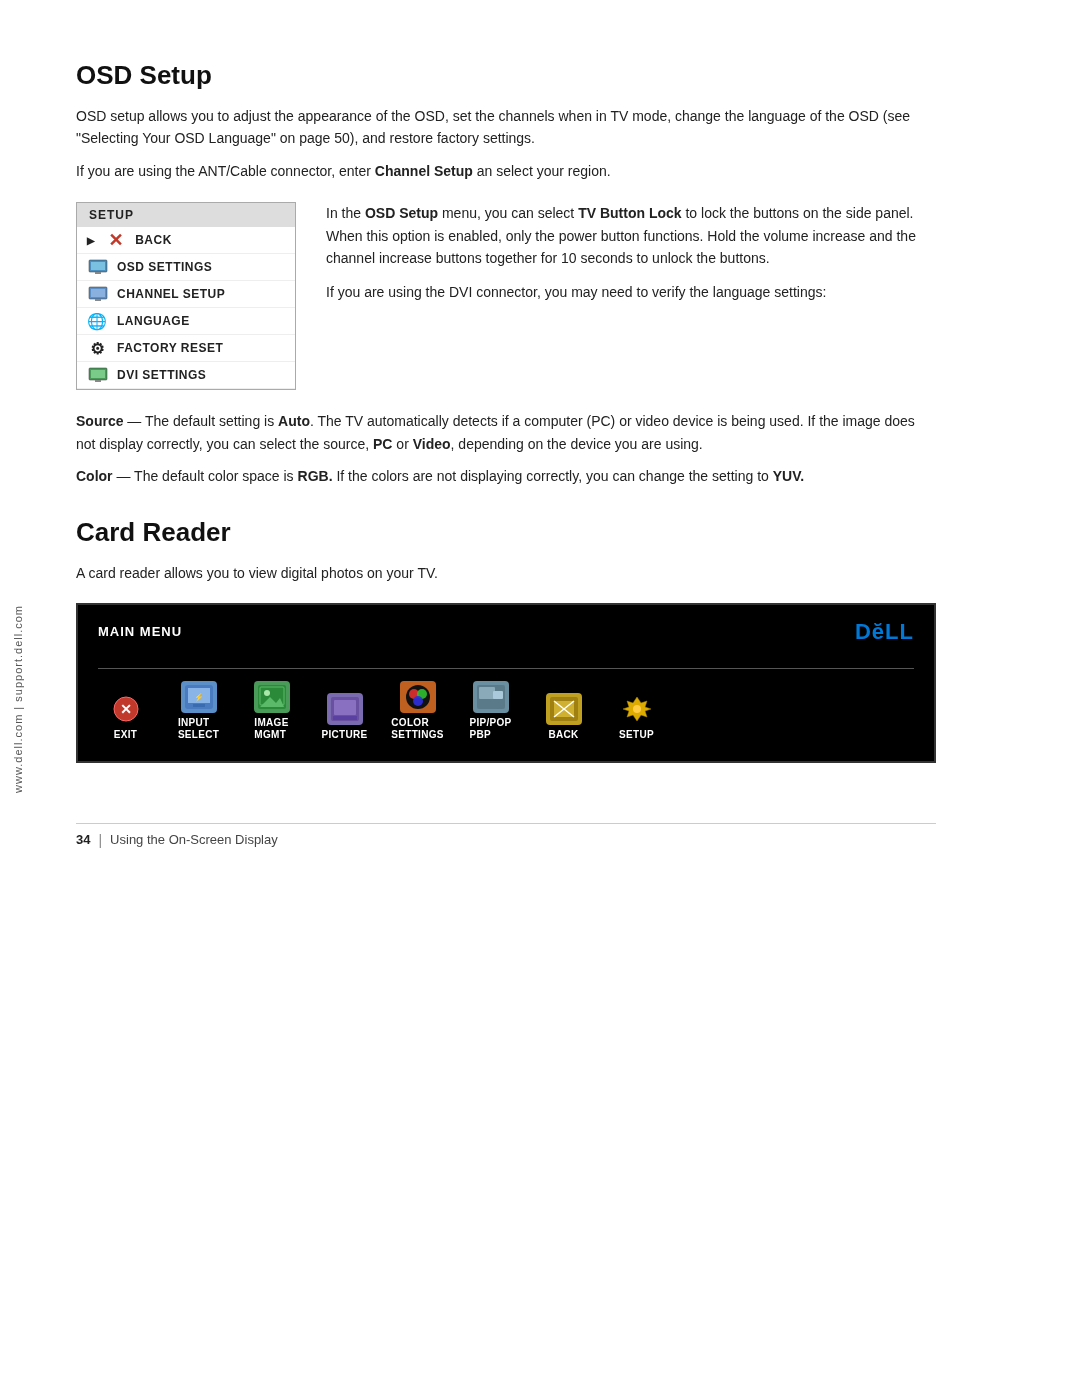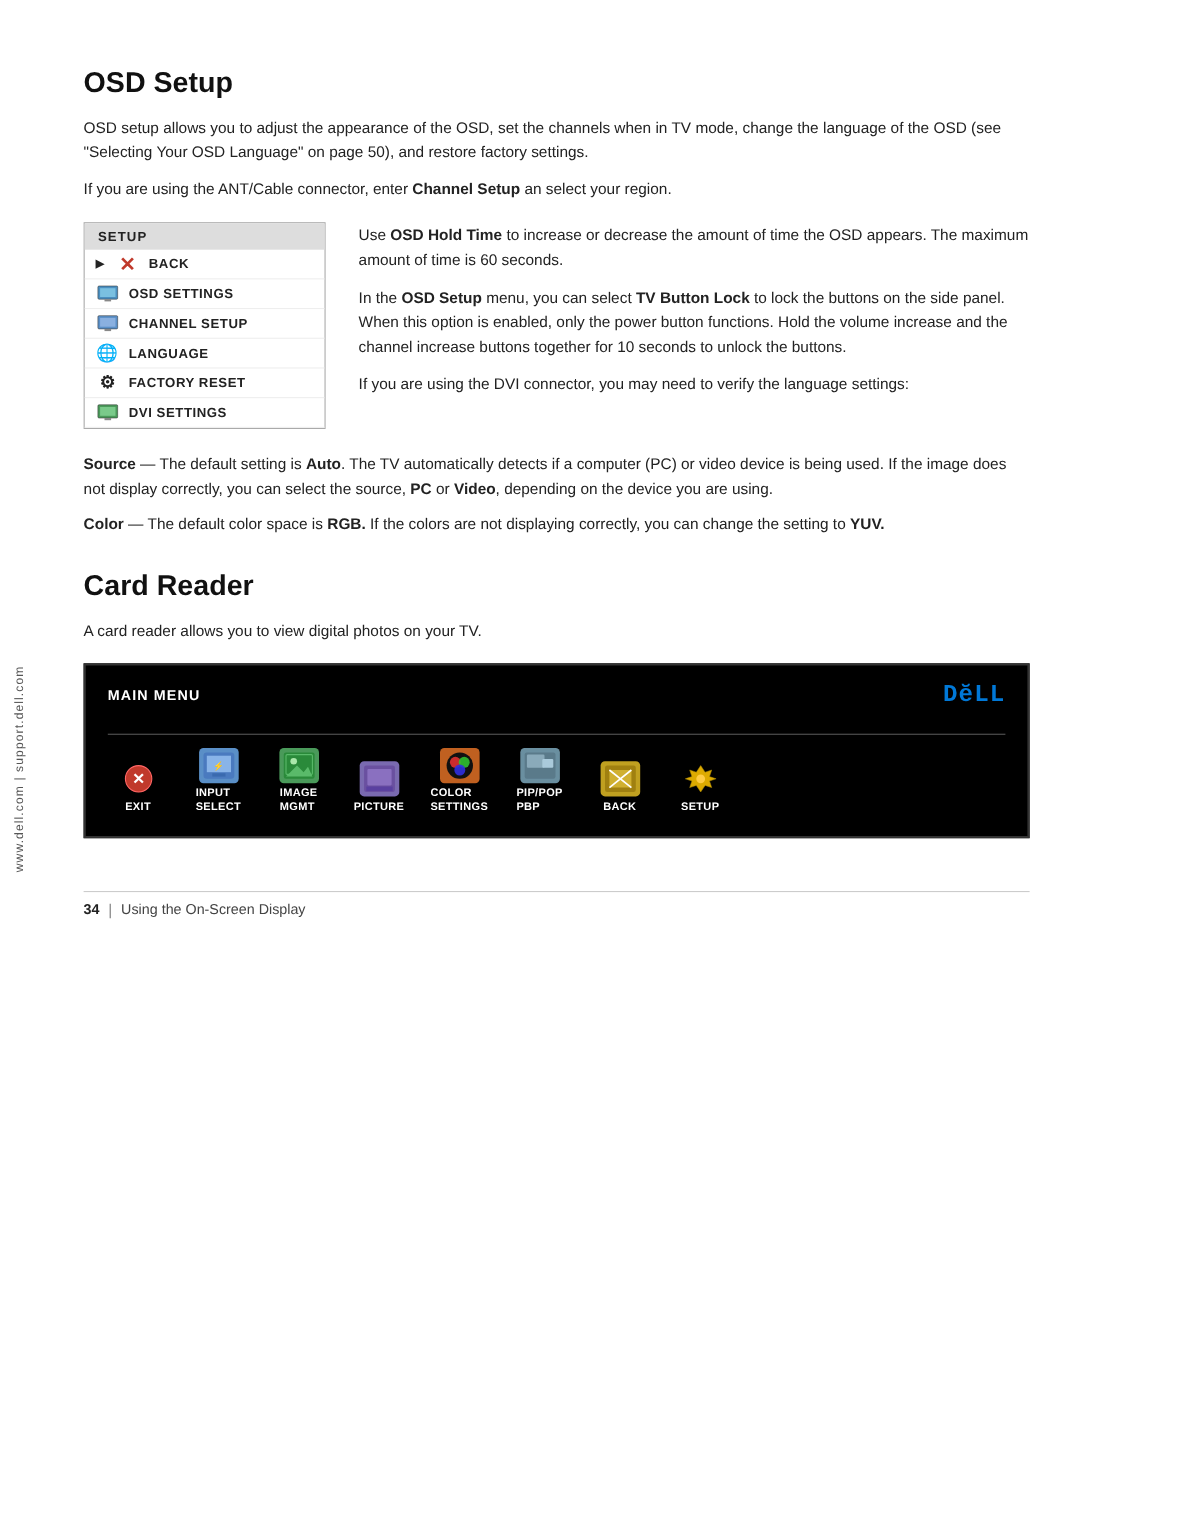--- a/index.html
+++ b/index.html
@@ -205,21 +205,21 @@
       font-size: 10px;
       color: #fff;
       text-align: left;
       font-weight: bold;
       letter-spacing: 0.3px;
       line-height: 1.2;
     }
 
     .footer-bar {
       border-top: 1px solid #ccc;
-      margin-top: 48px;
+      margin-top: 60px;
       padding-top: 8px;
       display: flex;
       align-items: center;
       gap: 8px;
     }
 
     .footer-page {
       font-size: 13px;
       font-weight: bold;
       color: #222;
@@ -303,41 +303,40 @@
               <rect x="1" y="1" width="18" height="12" rx="1" fill="#4a9a5a" stroke="#333" stroke-width="0.5"></rect>
               <rect x="3" y="3" width="14" height="8" fill="#7aca8a"></rect>
               <rect x="7" y="13" width="6" height="2" fill="#888"></rect>
             </svg>
           </span>
           <span>DVI SETTINGS</span>
         </div>
       </div>
 
       <div class="osd-description">
-        <p>Use <strong>OSD Hold Time</strong> to increase or decrease the amount of time the OSD appears. The maximum amount of time is 60 seconds.</p>
         <p>In the <strong>OSD Setup</strong> menu, you can select <strong>TV Button Lock</strong> to lock the buttons on the side panel. When this option is enabled, only the power button functions. Hold the volume increase and the channel increase buttons together for 10 seconds to unlock the buttons.</p>
         <p>If you are using the DVI connector, you may need to verify the language settings:</p>
       </div>
     </div>
 
     <p class="body-text">
       <strong>Source</strong><span> — The default setting is <strong>Auto</strong>. The TV automatically detects if a computer (PC) or video device is being used. If the image does not display correctly, you can select the source, <strong>PC</strong> or <strong>Video</strong>, depending on the device you are using.</span>
     </p>
     <p class="body-text">
       <strong>Color</strong><span> — The default color space is <strong>RGB.</strong> If the colors are not displaying correctly, you can change the setting to <strong>YUV.</strong></span>
     </p>
 
     <div class="card-reader-section">
       <h2 class="section-title">Card Reader</h2>
       <p class="intro-text">A card reader allows you to view digital photos on your TV.</p>
 
       <div class="main-menu-box">
         <div class="main-menu-header">
           <span class="main-menu-title">MAIN MENU</span>
-          <span class="dell-logo" style="font-family: Liberation Mono, monospace; font-weight: 900; color: #0078d7; font-size: 22px; letter-spacing: 1px;">D<span style="color:#0078d7;">ĕ</span>LL</span>
+          <span class="dell-logo" style="font-family: Liberation Sans, sans-serif; font-weight: 900; color: #0078d7; font-size: 22px; letter-spacing: 1px;">D<span style="color:#0078d7;">ĕ</span>LL</span>
         </div>
 
         <div class="menu-icons-row">
 
           <div class="menu-icon-item">
             <div class="icon-circle icon-exit">
               <svg width="32" height="28" viewBox="0 0 32 28">
                 <circle cx="16" cy="14" r="12" fill="#c0392b" stroke="#ff6666" stroke-width="1"></circle>
                 <text x="16" y="19" text-anchor="middle" fill="white" font-size="14" font-weight="bold">✕</text>
               </svg>

